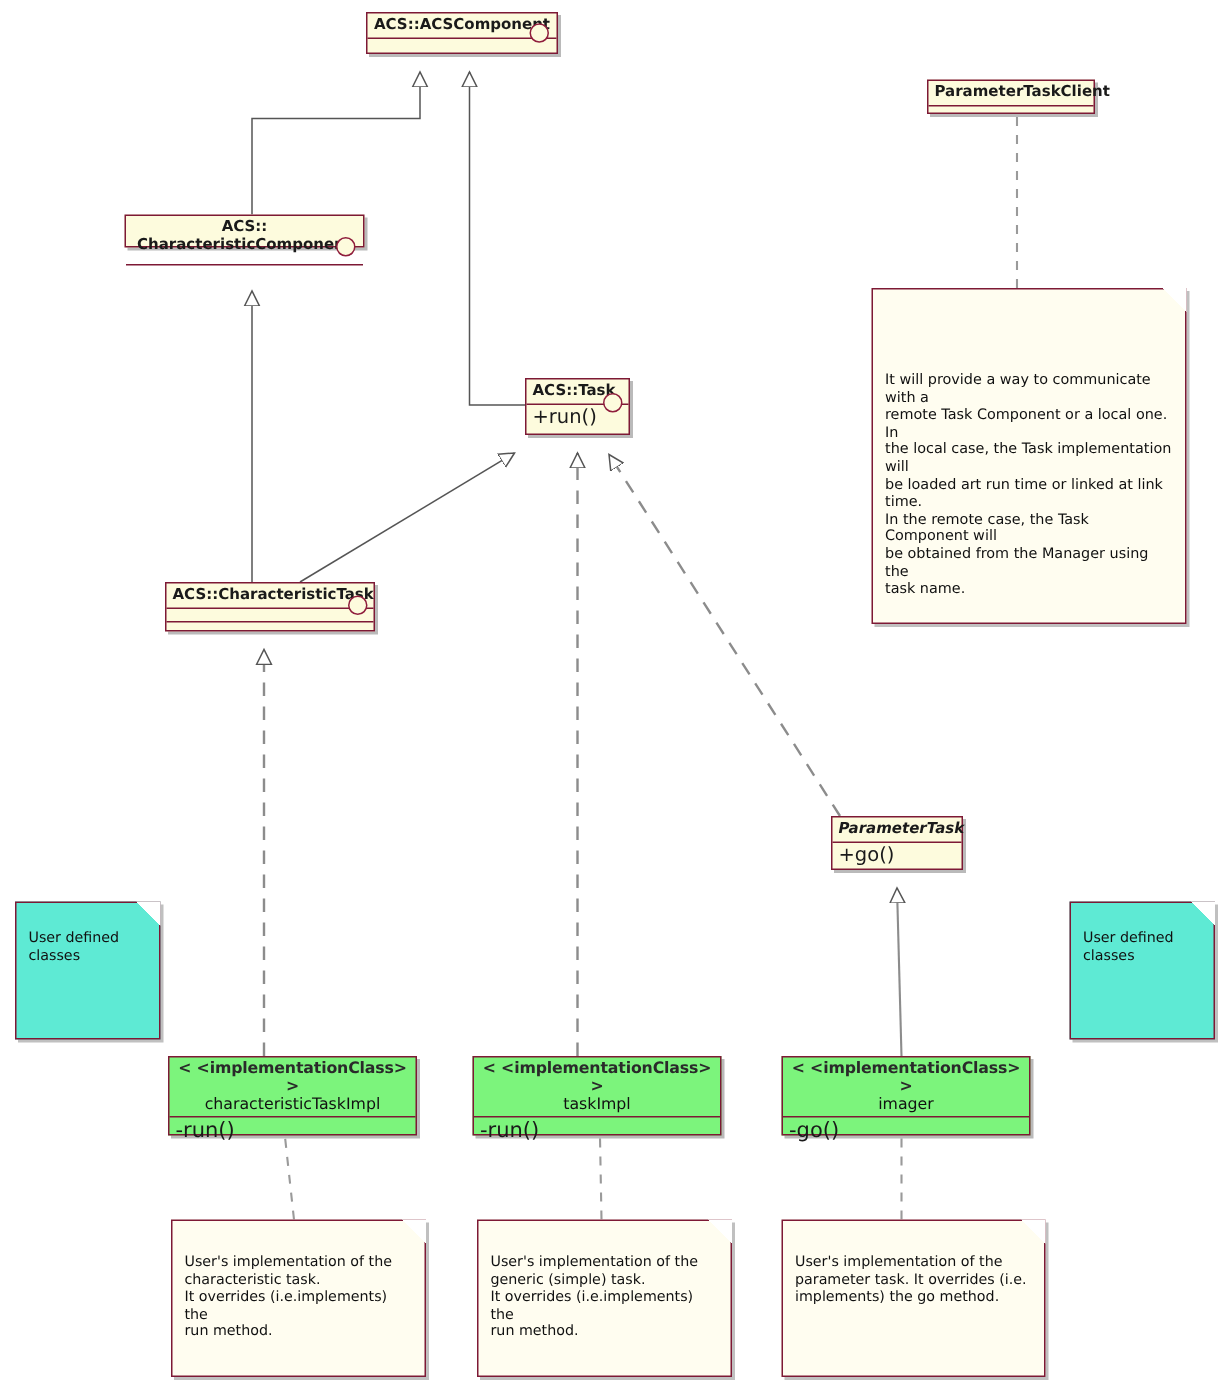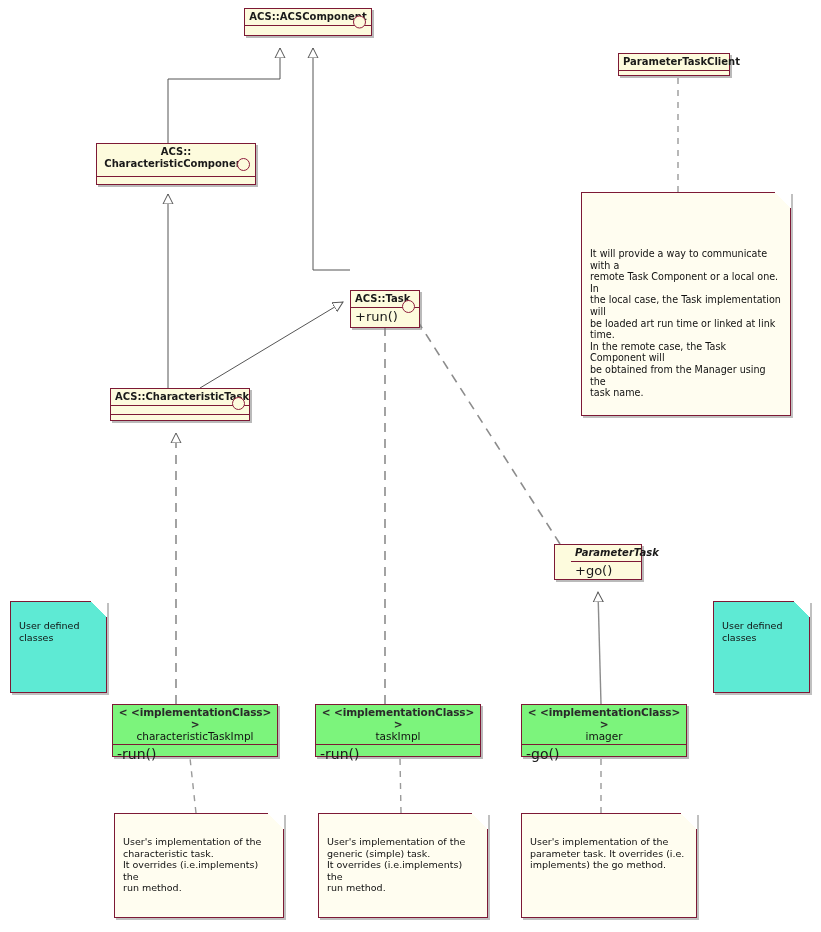--- a/index.html
+++ b/index.html
@@ -105,50 +105,50 @@
       <path d="M601,813 L601,758" fill="none" stroke="#9a9a9a" stroke-width="1.4" stroke-dasharray="6 6"></path>
     </g>
   </svg>
 
   <div class="uml" style="left:244px;top:8px;width:128px;height:28px;">
     <div class="hdr">ACS::ACSComponent</div>
     <div class="iface-dot"></div>
     <div class="compart"></div>
   </div>
 
-  <div class="uml" style="left:96px;top:143px;width:160px;height:42px;">
+  <div class="uml" style="left:83px;top:143px;width:160px;height:22px;">
     <div class="hdr two" style="height:28px;">
       <span>ACS::</span><br>
       <span>CharacteristicComponent</span>
     </div>
     <div class="iface-dot" style="top:14px;transform:none;"></div>
     <div class="compart"></div>
   </div>
 
-  <div class="uml" style="left:350px;top:252px;width:70px;height:38px;margin-top:38px;">
+  <div class="uml" style="left:350px;top:252px;width:70px;height:38px;">
     <div class="hdr" style="text-align:left;padding-right:16px;">ACS::Task</div>
     <div class="iface-dot" style="top:9px;transform:none;right:4px;"></div>
     <div class="compart">
       <div class="attr">+run()</div>
     </div>
   </div>
 
   <div class="uml" style="left:110px;top:388px;width:140px;height:33px;">
     <div class="hdr" style="text-align:left;padding-right:16px;">ACS::CharacteristicTask</div>
     <div class="iface-dot" style="top:8px;transform:none;right:4px;"></div>
     <div class="compart" style="height:7px;"></div>
     <div class="compart"></div>
   </div>
 
   <div class="uml" style="left:618px;top:53px;width:112px;height:23px;">
     <div class="hdr">ParameterTaskClient</div>
     <div class="compart"></div>
   </div>
 
-  <div class="uml" style="left:554px;top:544px;width:88px;height:36px;padding-left:16px;">
+  <div class="uml" style="left:554px;top:544px;width:88px;height:36px;">
     <div class="hdr abstract">ParameterTask</div>
     <div class="compart">
       <div class="attr">+go()</div>
     </div>
   </div>
 
   <div class="uml green" style="left:112px;top:704px;width:166px;height:53px;">
     <div class="hdr">
       <div class="stereo">&lt; &lt;implementationClass&gt; &gt;</div>
       <div class="cname">characteristicTaskImpl</div>

